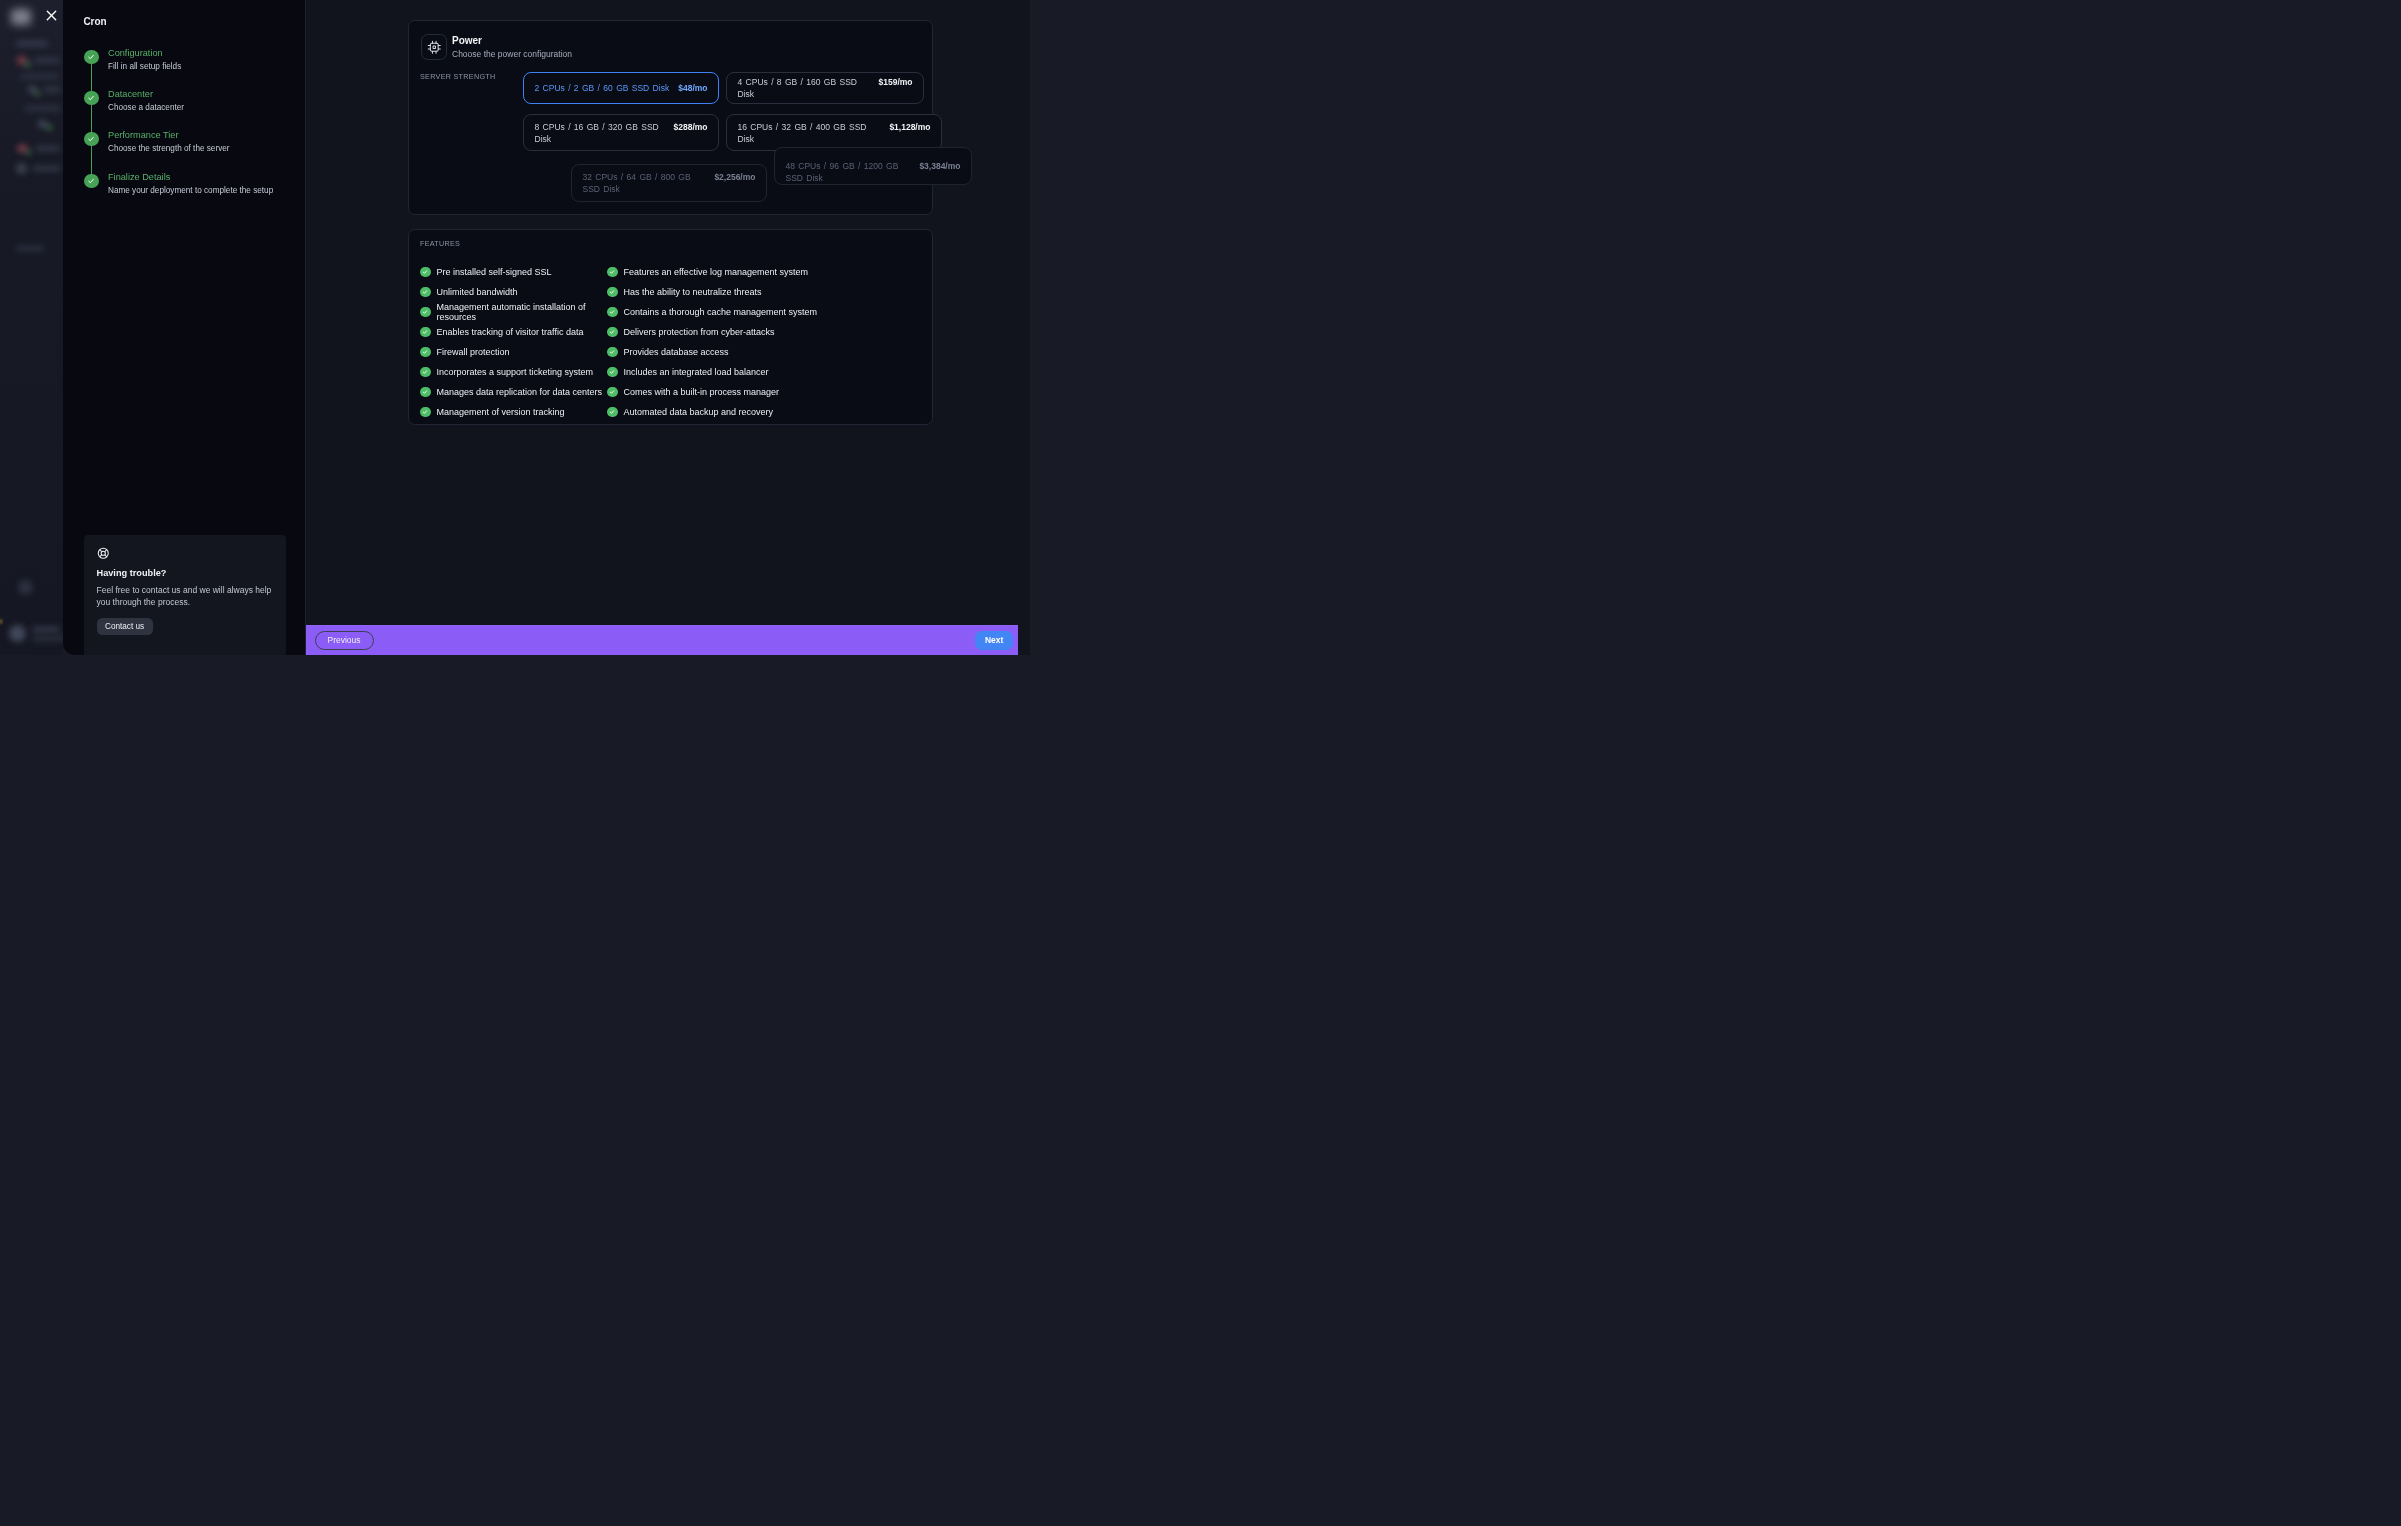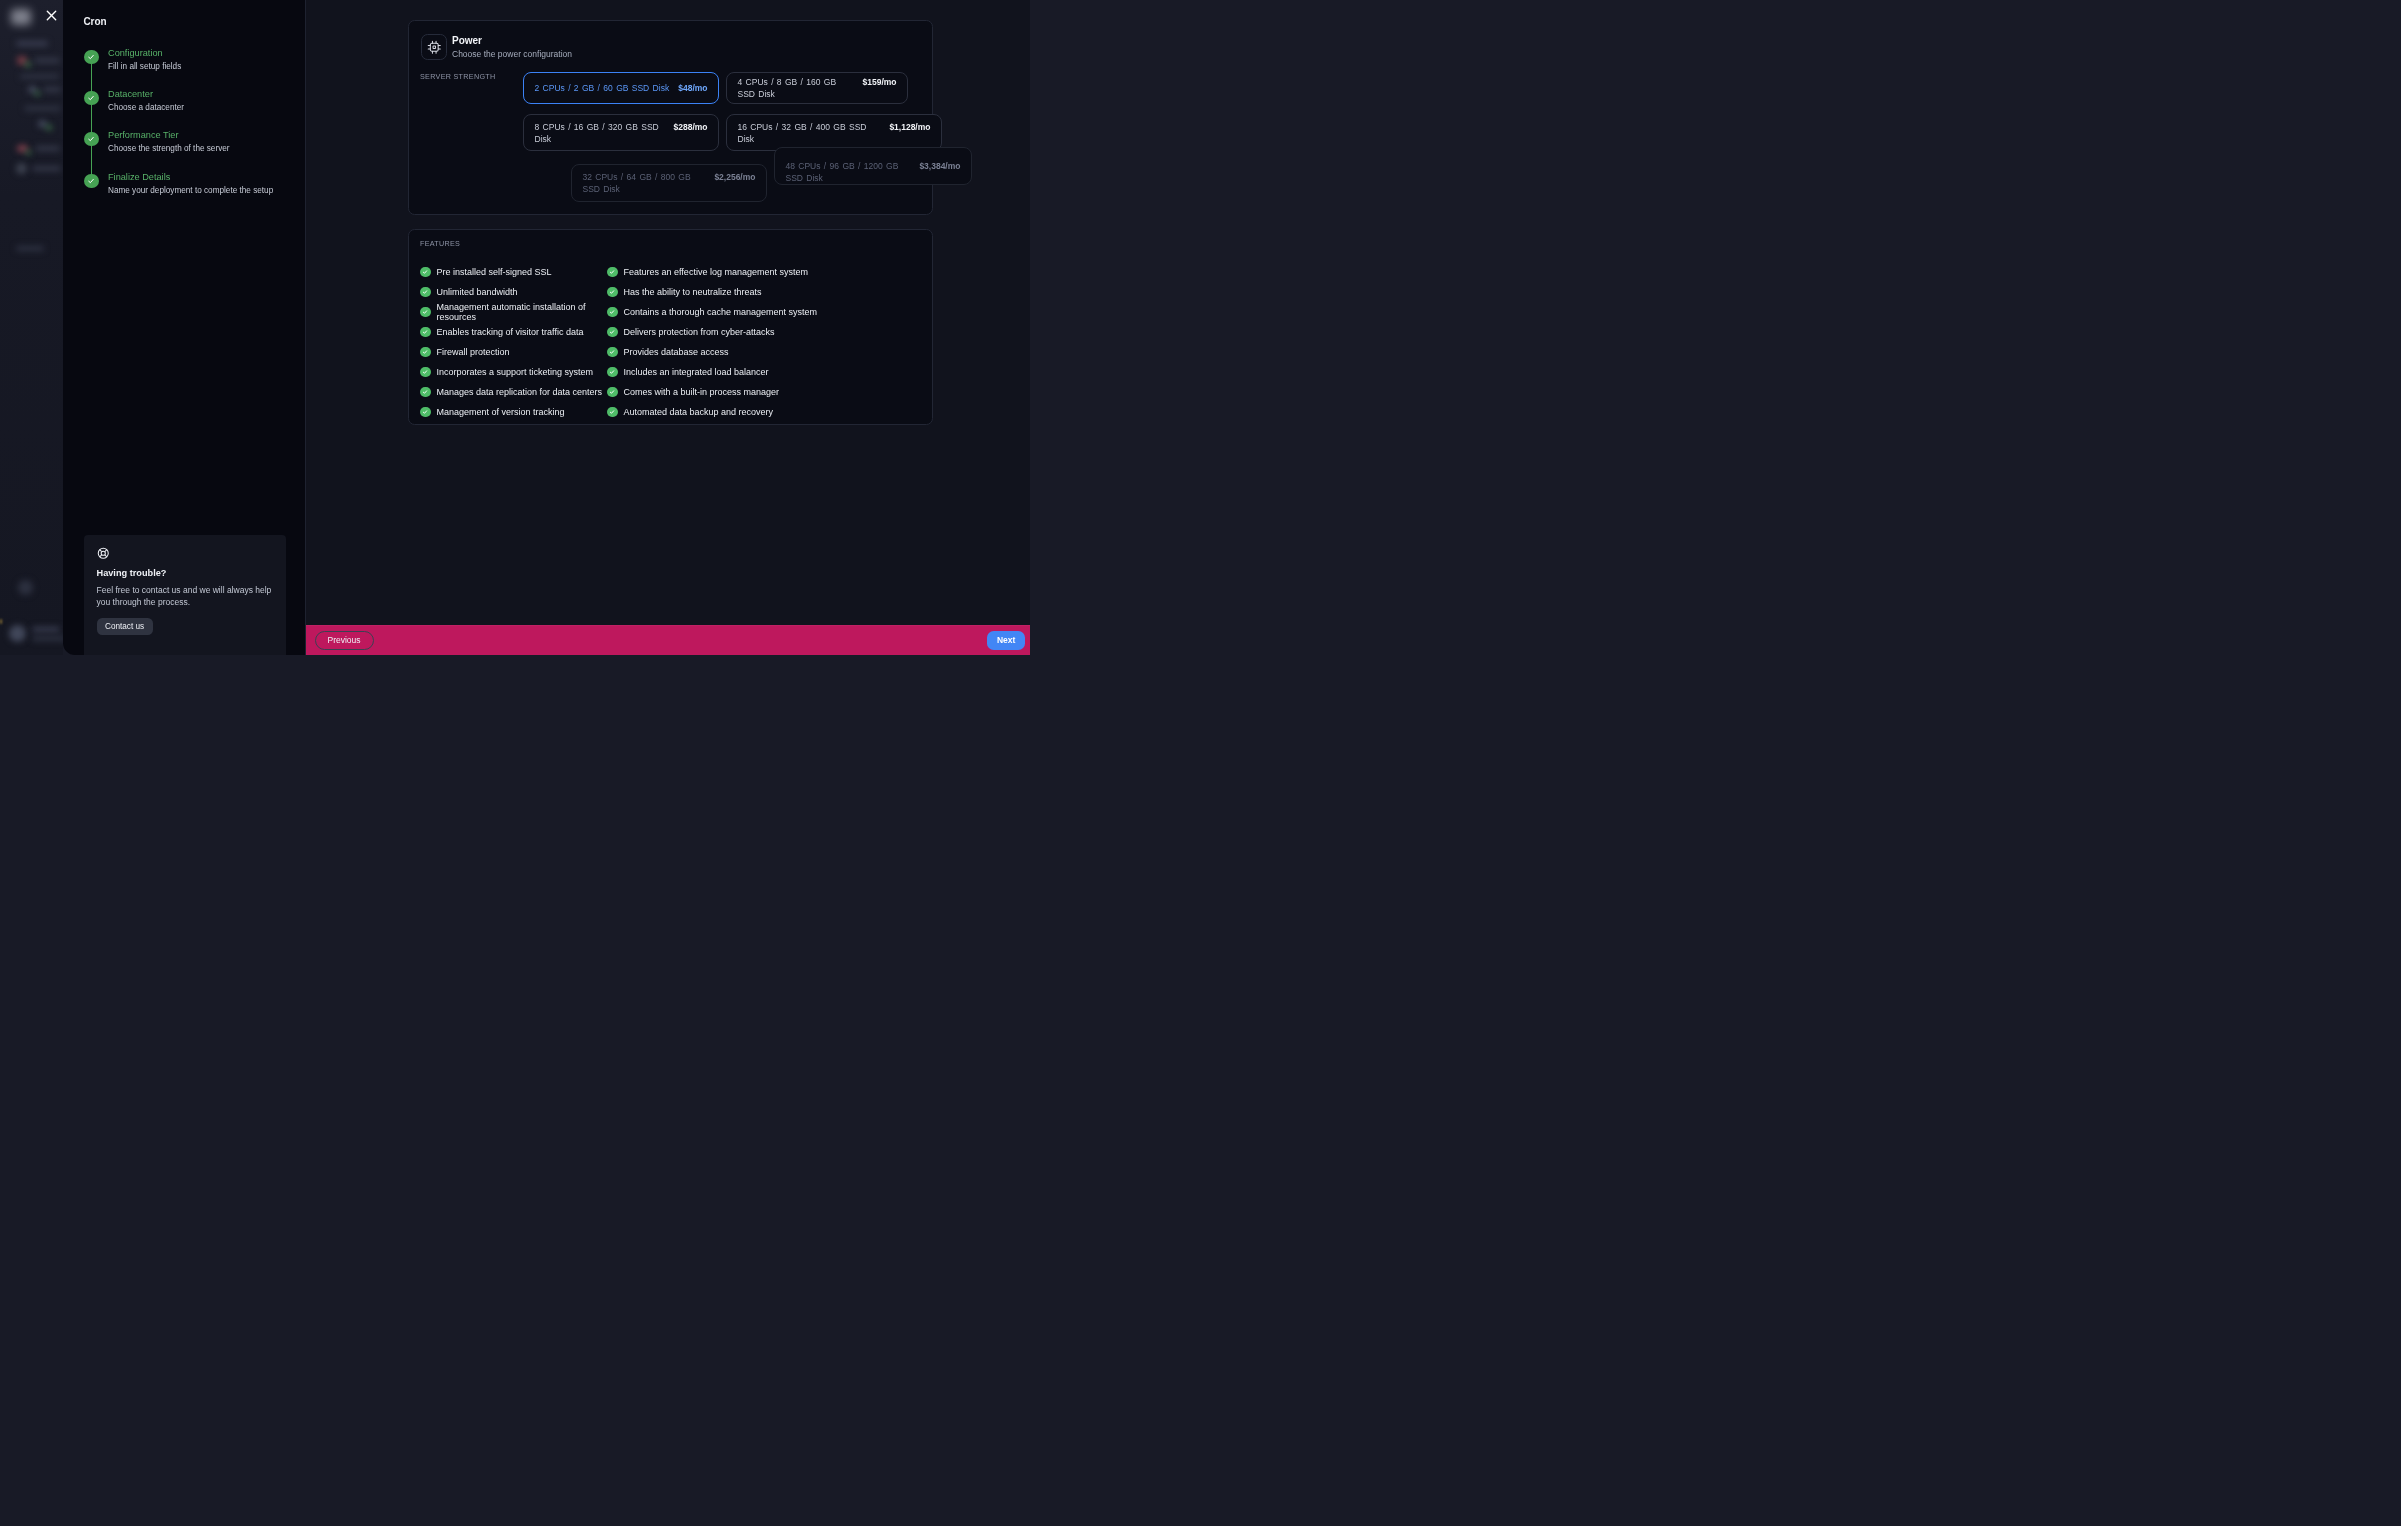--- a/index.html
+++ b/index.html
@@ -52,21 +52,21 @@
   .power-title{position:absolute;left:43px;top:14px;font-size:10px;font-weight:700;color:#f2f4f8;}
   .power-sub{position:absolute;left:43px;top:28px;font-size:8.5px;color:#a6adbd;}
   .section-label{position:absolute;left:11px;top:51px;font-size:7.2px;letter-spacing:0.3px;
     color:#8e94a6;font-weight:400;}
   .features-label{position:absolute;left:11px;top:9.2px;font-size:7.2px;letter-spacing:0.3px;color:#8e94a6;}
   
   .option{position:absolute;box-sizing:border-box;border:0.7px solid #2b2f3d;border-radius:8px;
     background:#0a0c15;display:flex;flex-direction:column;justify-content:center;
     padding:0 10.5px;cursor:pointer;}
   .opt-0{left:114px;top:51px;width:196px;height:32px;}
-  .opt-1{left:317px;top:51px;width:182px;height:32px;}
+  .opt-1{left:317px;top:51px;width:198px;height:32px;}
   .opt-2{left:114px;top:93px;width:196px;height:37px;}
   .opt-3{left:317px;top:93px;width:216px;height:37px;}
   .opt-4{left:114px;top:143px;width:196px;height:38px;}
   .opt-5{left:317px;top:126px;width:198px;height:38px;justify-content:flex-end;}
   .option-inner{display:flex;align-items:flex-start;gap:6.6px;}
   .opt-specs{flex:1;font-size:8.5px;line-height:12px;color:#c9cdd8;word-spacing:1px;}
   .opt-price{font-size:8.5px;line-height:12px;font-weight:700;color:#f2f4f8;white-space:nowrap;}
   .option.selected{border:1.3px solid #3b82f6;}
   .option.selected .opt-specs{color:#5b97f7;}
   .option.selected .opt-price{color:#70a9ff;}
@@ -74,21 +74,21 @@
   .option.disabled .opt-specs{color:#5b6175;}
   .option.disabled .opt-price{color:#7b8194;}
   
   .features-grid{position:absolute;left:11px;top:32px;right:9.2px;display:grid;
     grid-auto-flow:column;grid-template-rows:repeat(8,20px);grid-template-columns:187px 1fr;}
   .feature{display:flex;align-items:center;gap:6px;}
   .feat-circle{width:10.5px;height:10.5px;border-radius:50%;background:#4fbc68;flex:0 0 10.5px;
     display:flex;align-items:center;justify-content:center;}
   .feat-text{font-size:9px;color:#edf0f5;}
   
-  .footer{position:absolute;left:0;right:0;bottom:0;height:29px;background:#be185d;
+  .footer{position:absolute;left:0;right:12px;bottom:0;height:29px;background:#8b5cf6;
     border-top:0.7px solid rgba(255,255,255,0.045);}
   .prev-btn{position:absolute;left:8.5px;top:4.6px;height:19px;padding:0 12px;border-radius:9.5px;
     background:transparent;border:0.7px solid #3b4152;color:#f0f2f6;font-size:8.5px;font-family:inherit;
     display:flex;align-items:center;cursor:pointer;}
   .next-btn{position:absolute;right:4.6px;top:4.6px;height:19px;padding:0 10px;border-radius:6.6px;
     background:#4286f5;border:none;color:#ffffff;font-size:8.5px;font-weight:700;font-family:inherit;
     display:flex;align-items:center;cursor:pointer;}
 </style>
 </head>
 <body>

